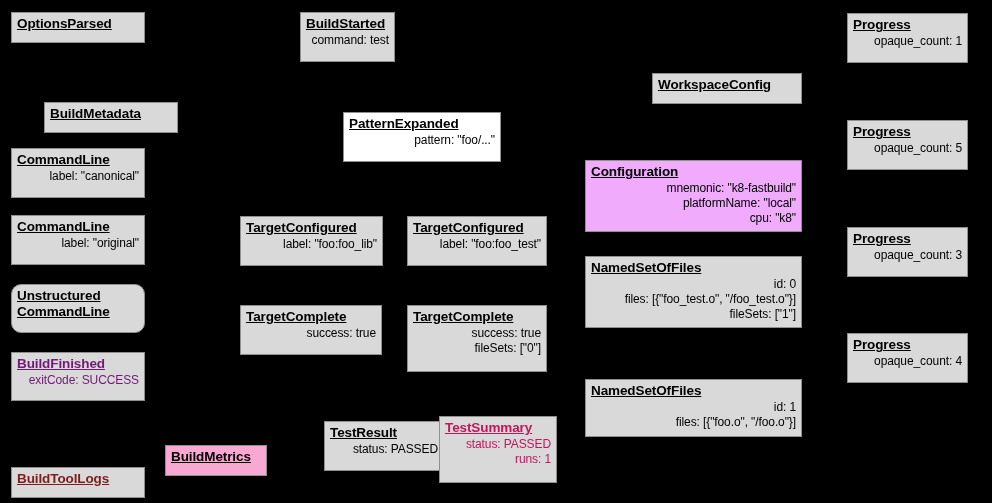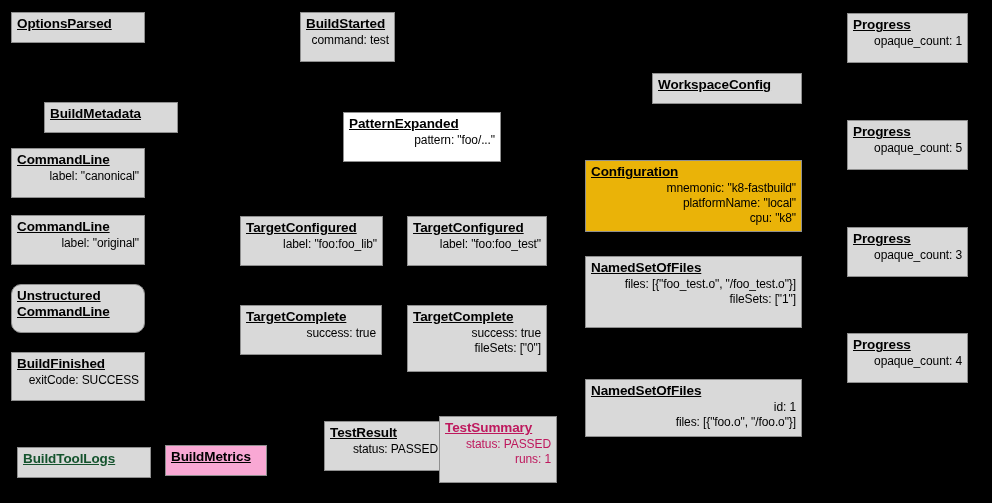--- a/index.html
+++ b/index.html
@@ -64,27 +64,27 @@
     </div>
     <div class="node" style="left: 11px; top: 215px; width: 134px; height: 50px; background: rgb(217, 217, 217); border-color: rgb(143, 143, 143); color: rgb(0, 0, 0);">
       <div class="node-title">CommandLine</div>
       <div class="node-fields">
         <div class="field">label: "original"</div>
       </div>
     </div>
     <div class="node" style="left: 11px; top: 284px; width: 134px; height: 49px; background: rgb(217, 217, 217); border-color: rgb(143, 143, 143); color: rgb(0, 0, 0); border-radius: 10px;">
       <div class="node-title wrap">Unstructured CommandLine</div>
     </div>
-    <div class="node" style="left: 11px; top: 352px; width: 134px; height: 49px; background: rgb(217, 217, 217); border-color: rgb(143, 143, 143); color: #000000;">
+    <div class="node" style="left: 11px; top: 352px; width: 134px; height: 49px; background: rgb(217, 217, 217); border-color: rgb(143, 143, 143); color: #701a75;">
       <div class="node-title">BuildFinished</div>
       <div class="node-fields">
         <div class="field">exitCode: SUCCESS</div>
       </div>
     </div>
-    <div class="node" style="left: 11px; top: 447px; width: 134px; height: 31px; background: rgb(217, 217, 217); border-color: rgb(143, 143, 143); color: #14532d; margin-left: 6px;">
+    <div class="node" style="left: 11px; top: 467px; width: 134px; height: 31px; background: rgb(217, 217, 217); border-color: rgb(143, 143, 143); color: #7f1d1d;">
       <div class="node-title">BuildToolLogs</div>
     </div>
     <div class="node" style="left: 165px; top: 445px; width: 102px; height: 31px; background: #f9a8d4; border-color: rgb(143, 143, 143); color: rgb(0, 0, 0);">
       <div class="node-title">BuildMetrics</div>
     </div>
     <div class="node" style="left: 300px; top: 12px; width: 95px; height: 50px; background: rgb(217, 217, 217); border-color: rgb(143, 143, 143); color: rgb(0, 0, 0);">
       <div class="node-title">BuildStarted</div>
       <div class="node-fields">
         <div class="field">command: test</div>
       </div>
@@ -129,31 +129,32 @@
     <div class="node" style="left: 439px; top: 388px; width: 118px; height: 67px; background: rgb(217, 217, 217); border-color: rgb(143, 143, 143); color: #be185d; margin-top: 28px;">
       <div class="node-title">TestSummary</div>
       <div class="node-fields">
         <div class="field">status: PASSED</div>
         <div class="field">runs: 1</div>
       </div>
     </div>
     <div class="node" style="left: 652px; top: 73px; width: 150px; height: 31px; background: rgb(217, 217, 217); border-color: rgb(143, 143, 143); color: rgb(0, 0, 0);">
       <div class="node-title">WorkspaceConfig</div>
     </div>
-    <div class="node" style="left: 585px; top: 160px; width: 217px; height: 72px; background: #eab308; border-color: rgb(143, 143, 143); color: rgb(0, 0, 0);">
+    <div class="node" style="left: 585px; top: 160px; width: 217px; height: 72px; background: #f0abfc; border-color: rgb(143, 143, 143); color: rgb(0, 0, 0);">
       <div class="node-title">Configuration</div>
       <div class="node-fields">
         <div class="field">mnemonic: "k8-fastbuild"</div>
         <div class="field">platformName: "local"</div>
         <div class="field">cpu: "k8"</div>
       </div>
     </div>
     <div class="node" style="left: 585px; top: 256px; width: 217px; height: 72px; background: rgb(217, 217, 217); border-color: rgb(143, 143, 143); color: rgb(0, 0, 0);">
       <div class="node-title">NamedSetOfFiles</div>
       <div class="node-fields">
+        <div class="field">id: 0</div>
         <div class="field">files: [{"foo_test.o", "/foo_test.o"}]</div>
         <div class="field">fileSets: ["1"]</div>
       </div>
     </div>
     <div class="node" style="left: 585px; top: 379px; width: 217px; height: 58px; background: rgb(217, 217, 217); border-color: rgb(143, 143, 143); color: rgb(0, 0, 0);">
       <div class="node-title">NamedSetOfFiles</div>
       <div class="node-fields">
         <div class="field">id: 1</div>
         <div class="field">files: [{"foo.o", "/foo.o"}]</div>
       </div>

